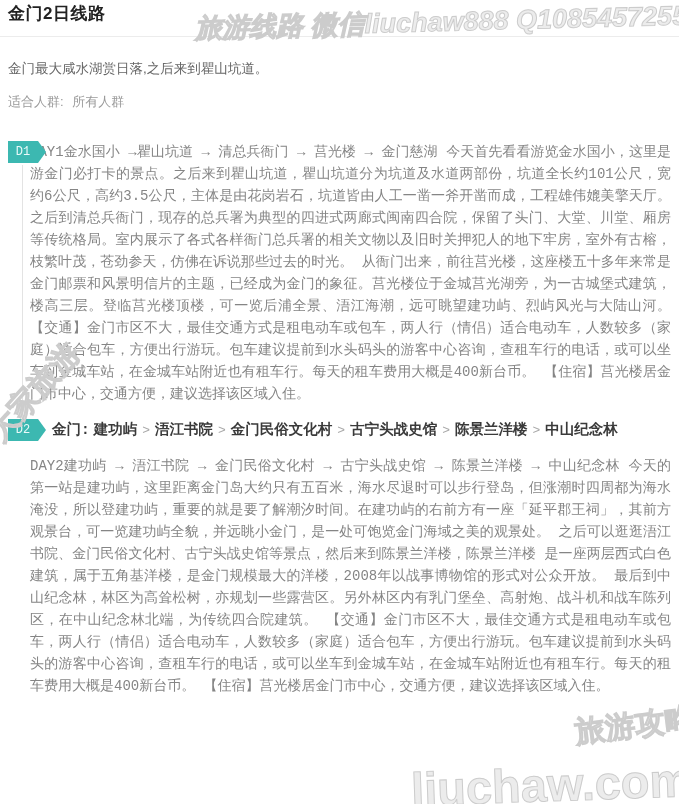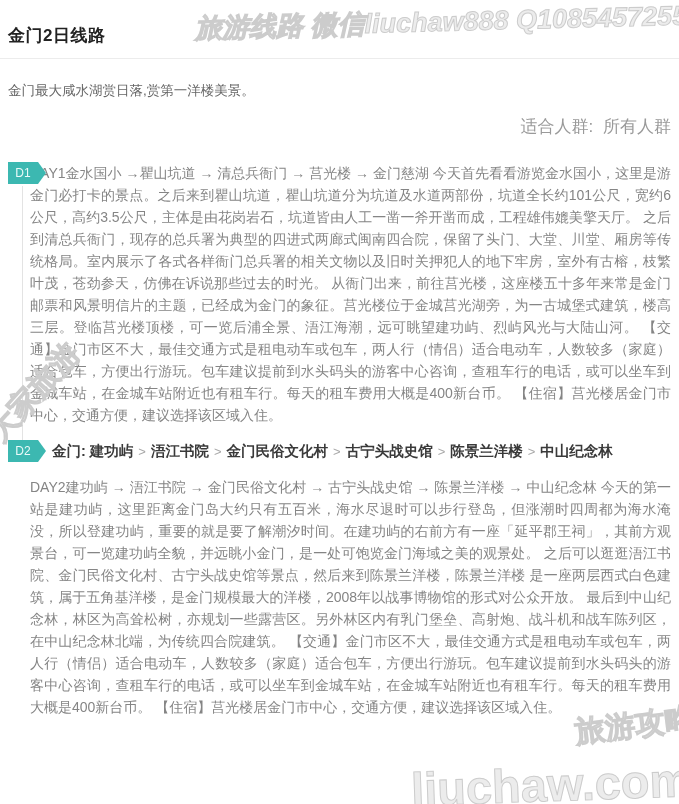--- a/index.html
+++ b/index.html
@@ -13,44 +13,44 @@
   html,body{background:#ffffff;}
   body{
     width:679px;height:804px;
     position:relative;overflow:hidden;
     font-family:"Liberation Sans","DejaVu Sans",sans-serif;
     color:var(--text-body);
   }
   .page{position:relative;width:100%;height:100%;padding:0 8px;}
 
   
-  .header{position:relative;padding-top:24px;}
+  .header{position:relative;padding-top:2px;}
   .page-title{font-size:17px;font-weight:bold;color:#222;letter-spacing:.5px;}
   .header-divider{border:none;border-top:1px solid #ececec;margin:11px -8px 0 -8px;}
 
   
   .wm{
     position:absolute;white-space:nowrap;font-weight:bold;
     color:rgba(205,205,205,.38);
     -webkit-text-stroke:1px var(--wm);
     pointer-events:none;z-index:5;
   }
   .wm-top{top:4px;right:-8px;font-size:27px;font-style:italic;transform:rotate(-1.5deg);}
   .wm-side{left:-26px;top:372px;font-size:30px;transform:rotate(-48deg);}
   .wm-bottom-tag{right:-16px;bottom:58px;font-size:30px;transform:rotate(-7deg);}
   .wm-bottom-site{right:-12px;bottom:-8px;font-size:47px;transform:rotate(-2deg);}
 
   
   .summary{margin:23px 0 0 0;font-size:13.5px;color:#666;}
-  .tags{margin-top:15px;font-size:17px;color:#9a9a9a;display:flex;gap:16px;justify-content:flex-end;}
+  .tags{margin-top:15px;font-size:13px;color:#9a9a9a;display:flex;gap:16px;}
   .tag-item span{color:#9a9a9a;}
   .tag-item .tag-value{margin-left:5px;}
 
   
-  .days{position:relative;margin-top:24px;}
+  .days{position:relative;margin-top:30px;font-family:Liberation Mono, monospace;}
   .day-section{position:relative;padding-left:44px;}
   .day-section + .day-section{margin-top:14px;}
   .day-section.first::after{
     content:"";position:absolute;left:14px;top:24px;bottom:-14px;
     width:1px;background:var(--timeline);
   }
   .day-badge{
     position:absolute;left:0;top:0;width:30px;height:22px;
     background:var(--accent);color:#eafaf9;
     font-size:12px;line-height:22px;text-align:center;z-index:2;
@@ -78,21 +78,21 @@
   <div class="wm wm-top">旅游线路 微信liuchaw888 Q1085457255</div>
   <div class="wm wm-side">大家旅游</div>
   <div class="wm wm-bottom-tag">旅游攻略</div>
   <div class="wm wm-bottom-site">liuchaw.com</div>
 
   <div class="header">
     <h1 class="page-title">金门2日线路</h1>
   </div>
   <hr class="header-divider">
 
-  <p class="summary">金门最大咸水湖赏日落,赏第一洋楼美景。</p>
+  <p class="summary">金门最大咸水湖赏日落,之后来到瞿山坑道。</p>
 
   <div class="tags">
     <div class="tag-item">
       <span>适合人群:</span>
       <span class="tag-value">所有人群</span>
     </div>
   </div>
 
   <div class="days">
 

